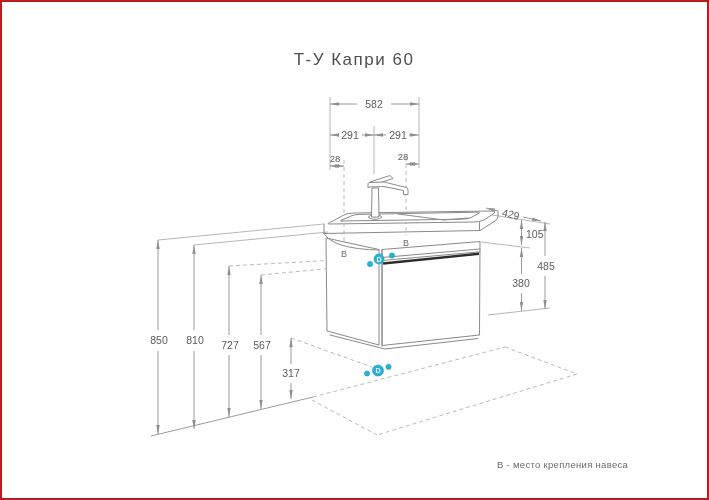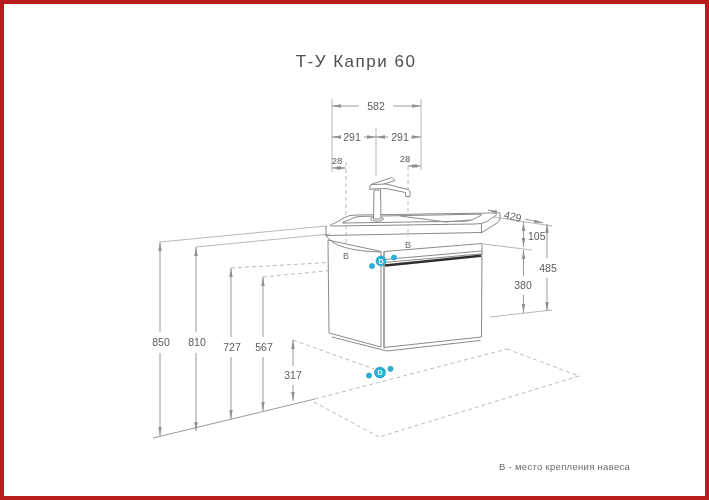--- a/index.html
+++ b/index.html
@@ -1,21 +1,21 @@
 <!DOCTYPE html>
 <html><head>
 <meta charset="utf-8">
 <style>
   html,body{margin:0;padding:0;background:#fff;}
   .page{
     position:relative;
     width:709px;height:500px;
     box-sizing:border-box;
     background:#ffffff;
-    border:4px solid #b91c1c;
+    border:2px solid #b91c1c;
     font-family:"Liberation Sans", sans-serif;
     overflow:hidden;
   }
   svg{display:block}
   text{
     font-family:"Liberation Sans", sans-serif;
     fill:#5c5c5c;
   }
   .title-txt{font-size:17px;fill:#4f4f4f;letter-spacing:1.5px;}
   .dim-txt{font-size:10.5px;}

